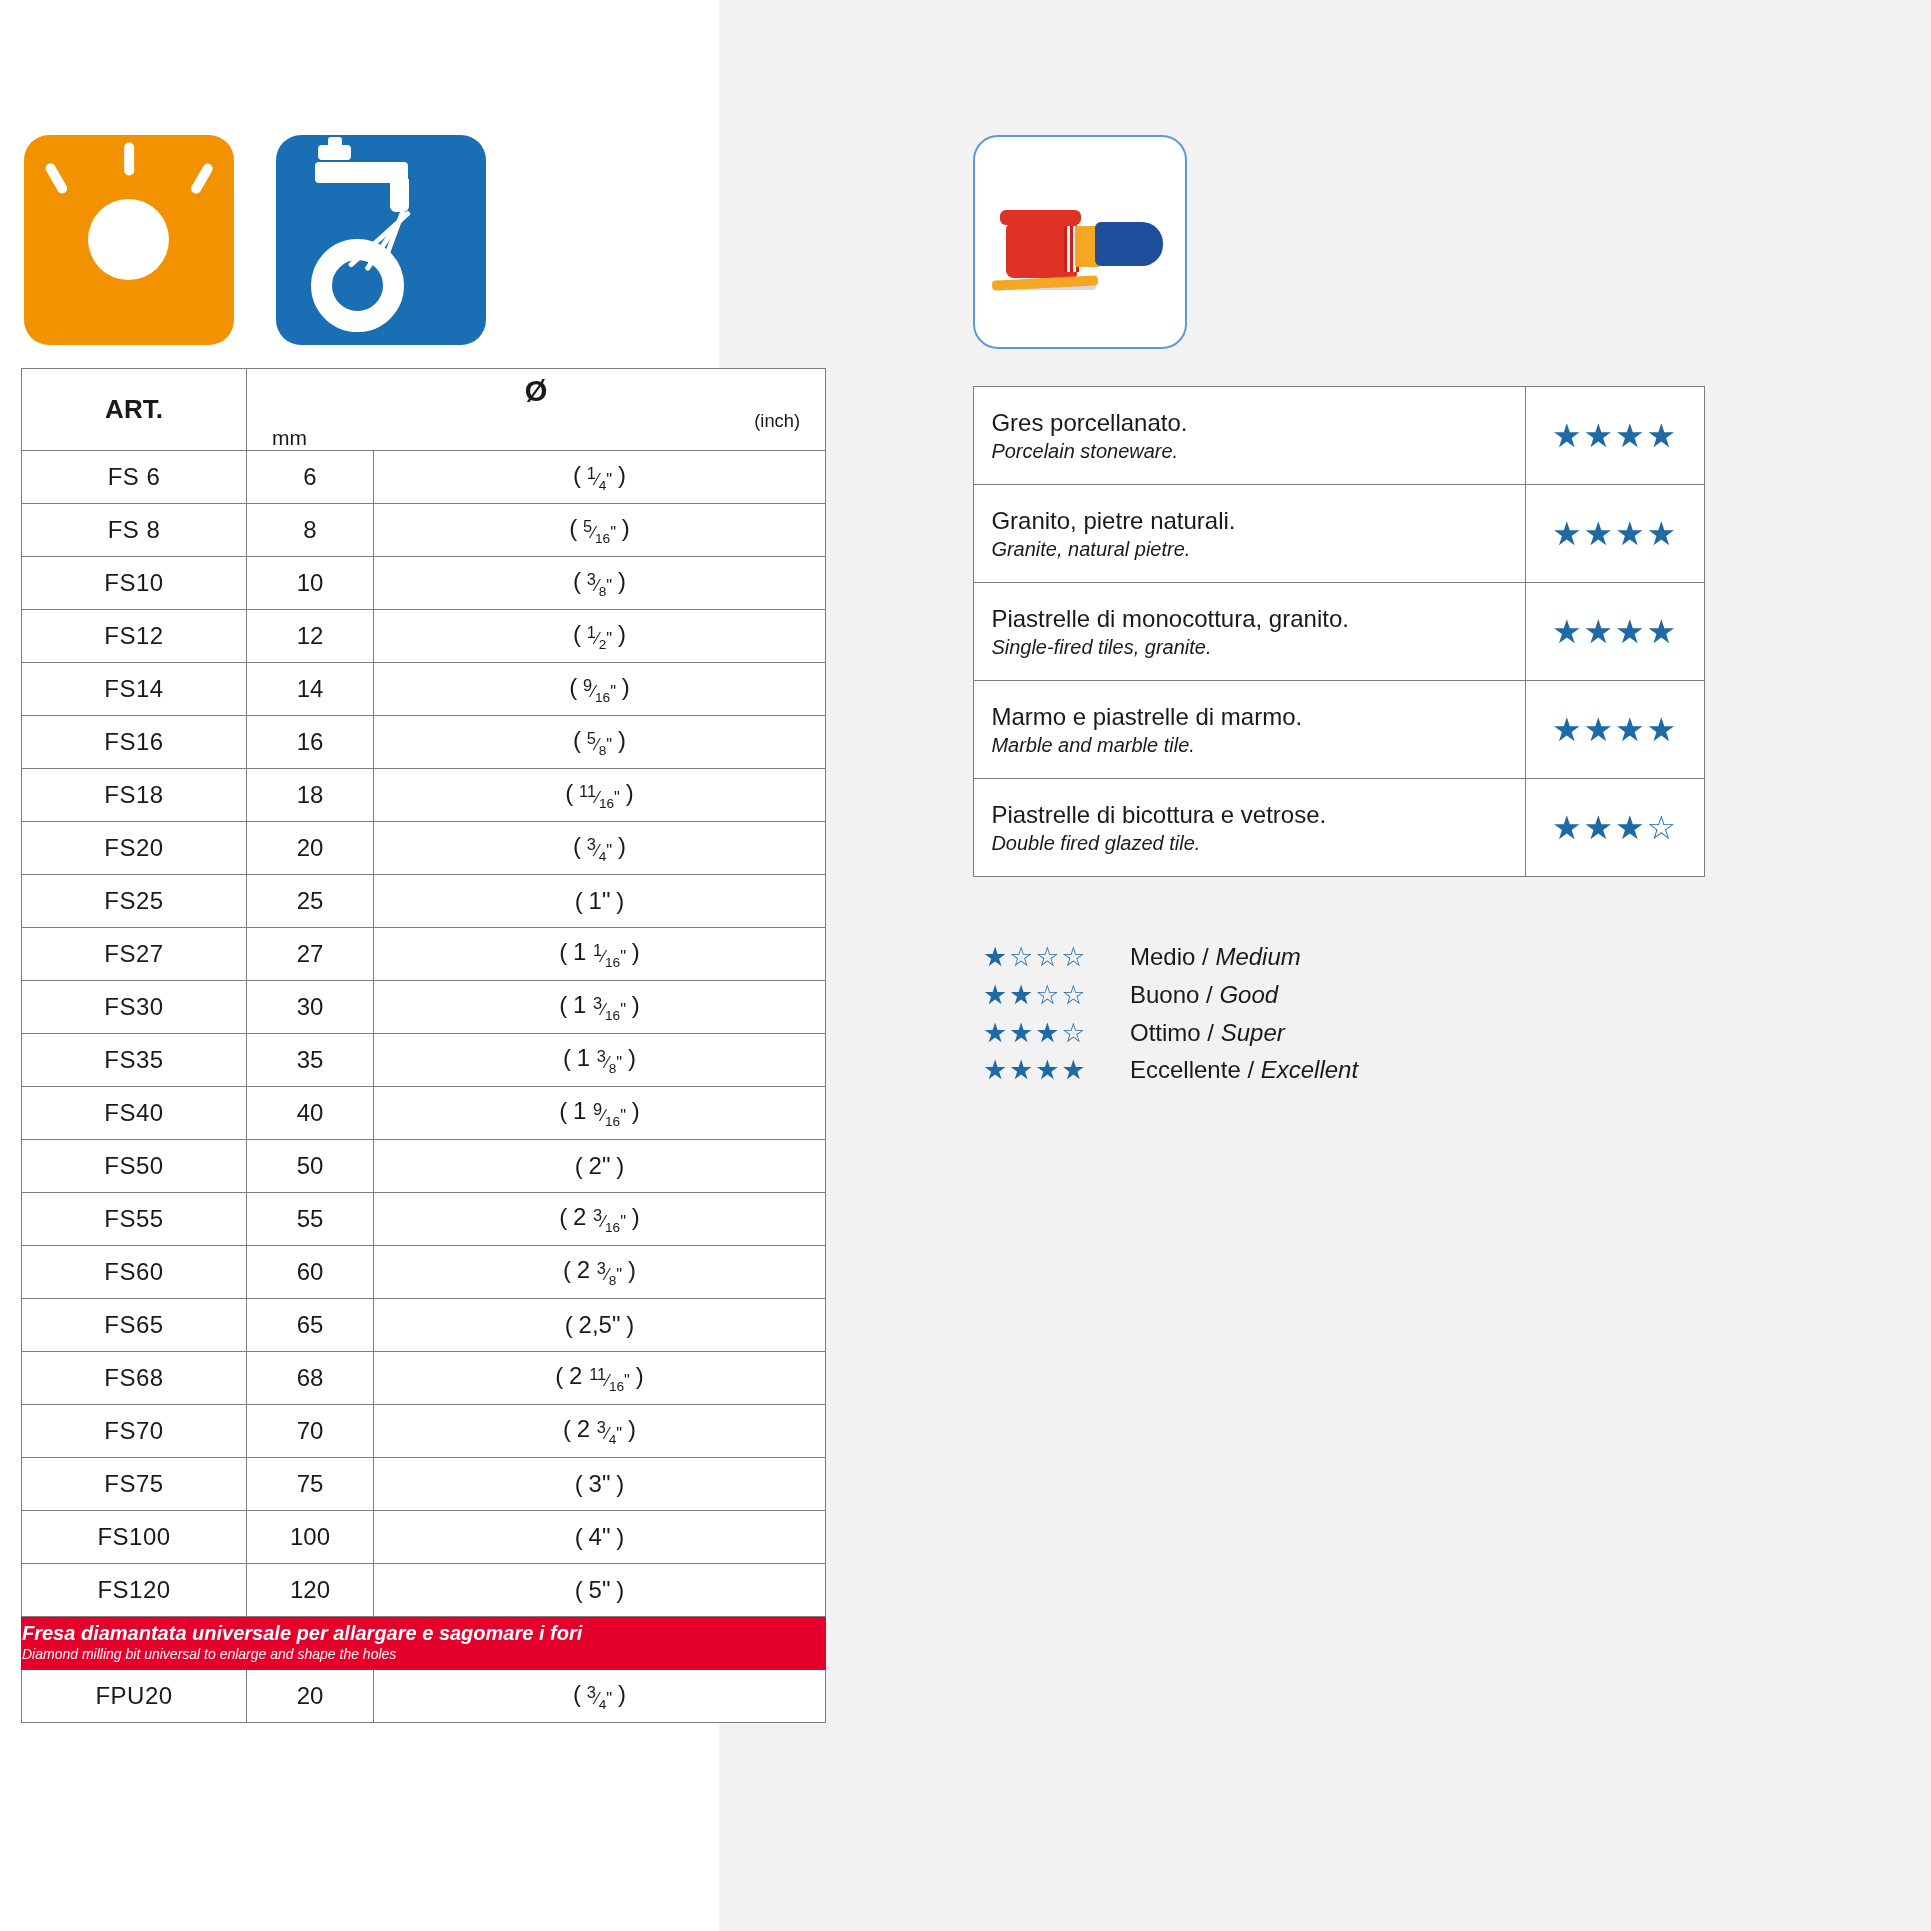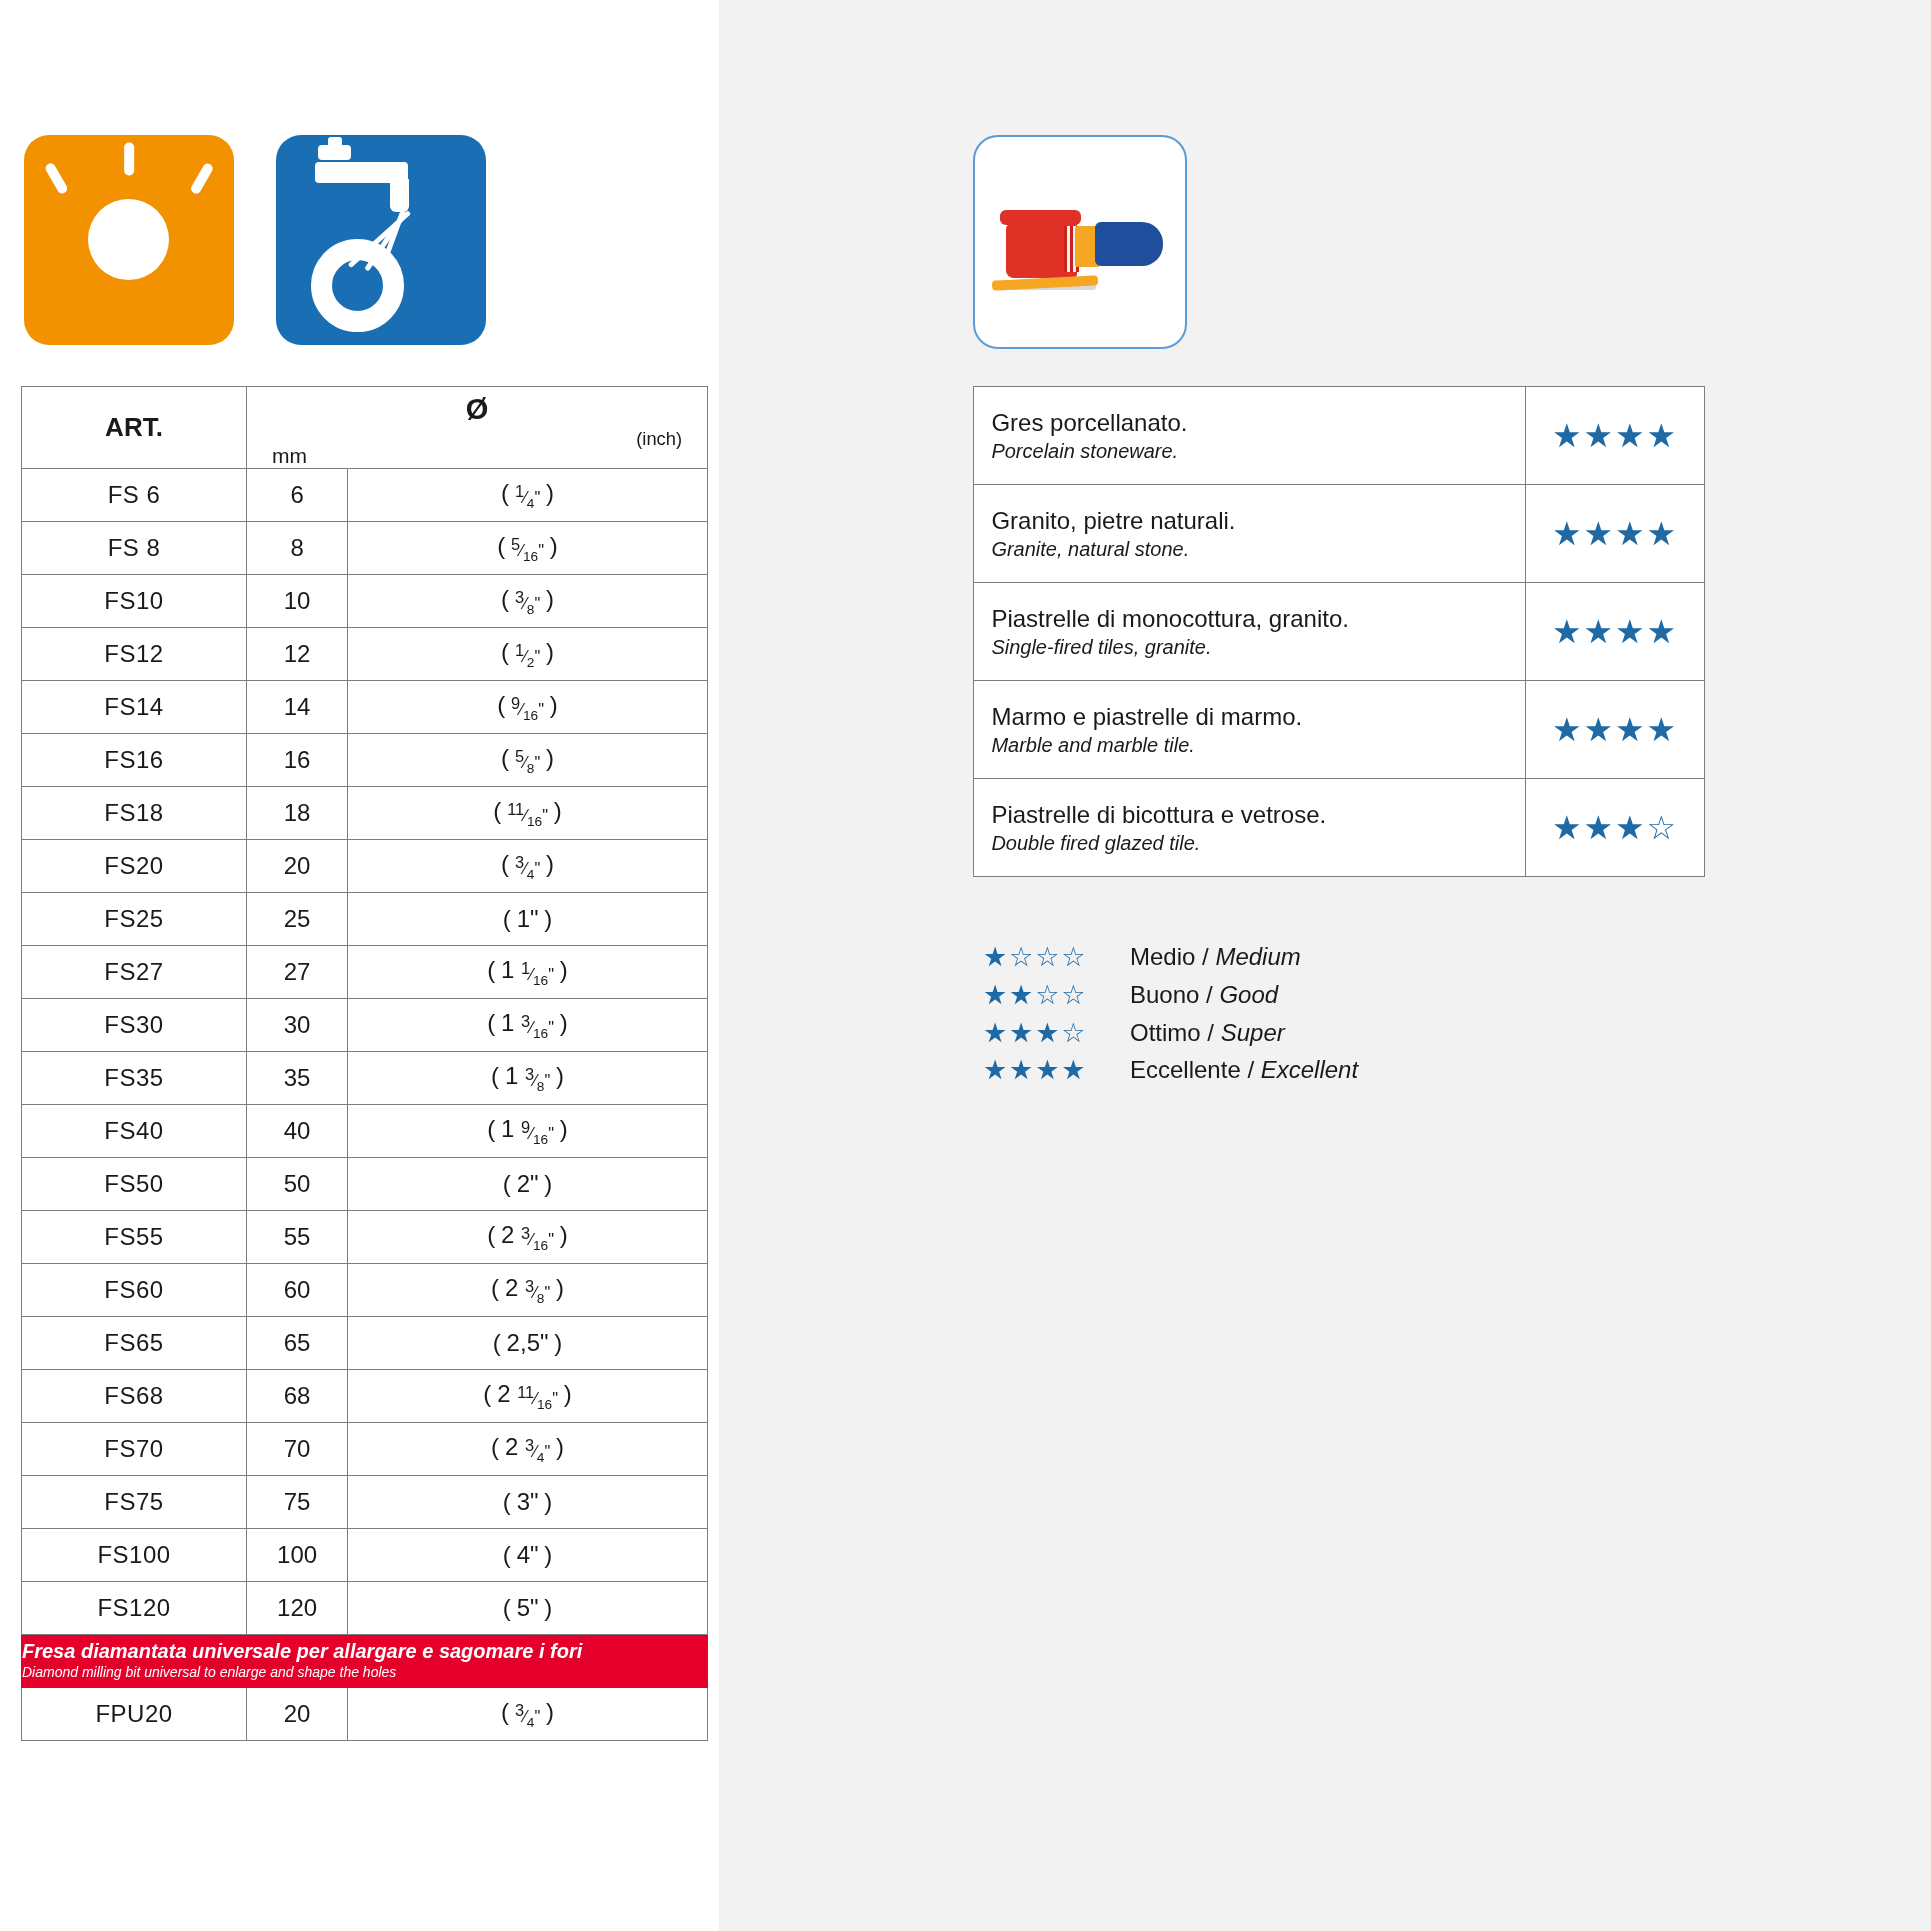--- a/index.html
+++ b/index.html
@@ -172,22 +172,22 @@
     left: 21px; top: 145px;
     width: 100px; height: 7.7px;
     background: #d9d9d9;
     border-radius: 2.9px;
   }
 
   
   .art-table {
     position: absolute;
     left: 21px;
-    top: 386px;
-    width: 687px;
+    top: 368px;
+    width: 805px;
     border-collapse: collapse;
     background: #fff;
     border-radius: 29px;
   }
   .art-table th, .art-table td {
     border: 1px solid #7d7d7d;
     text-align: center;
     vertical-align: middle;
     background: #fff;
   }
@@ -516,21 +516,21 @@
         <tr>
           <td class="app-text">
             <div class="app-it">Gres porcellanato.</div>
             <div class="app-en">Porcelain stoneware.</div>
           </td>
           <td class="app-stars" style="color: rgb(31, 106, 165);">★★★★</td>
         </tr>
         <tr>
           <td class="app-text">
             <div class="app-it">Granito, pietre naturali.</div>
-            <div class="app-en">Granite, natural stone.</div>
+            <div class="app-en">Granite, natural pietre.</div>
           </td>
           <td class="app-stars" style="color: rgb(31, 106, 165);">★★★★</td>
         </tr>
         <tr>
           <td class="app-text">
             <div class="app-it">Piastrelle di monocottura, granito.</div>
             <div class="app-en">Single-fired tiles, granite.</div>
           </td>
           <td class="app-stars" style="color: rgb(31, 106, 165);">★★★★</td>
         </tr>

